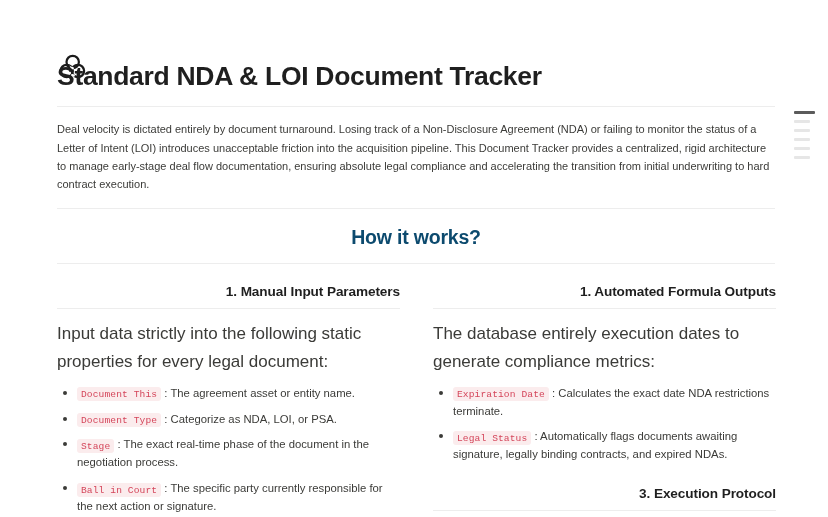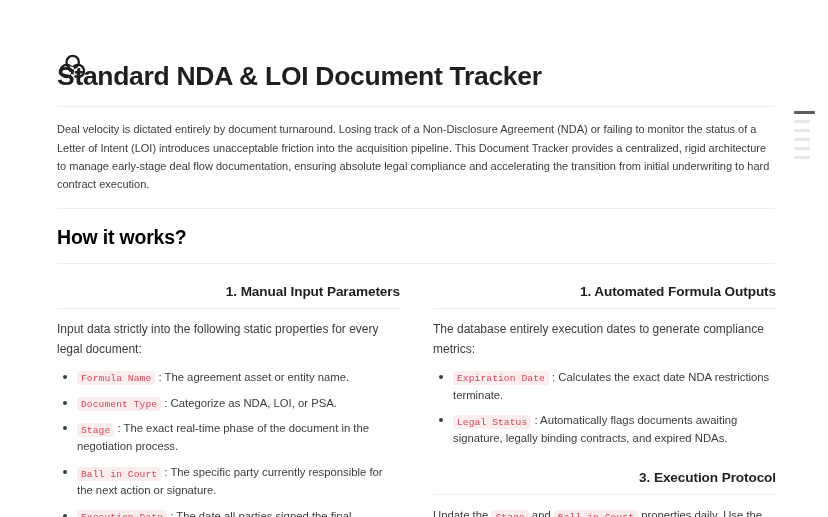--- a/index.html
+++ b/index.html
@@ -69,21 +69,22 @@
     color: #3b3b38;
   }
 
   
   .h2 {
     margin: 0;
     padding-top: 17px;
     font-size: 19.5px;
     font-weight: bold;
     letter-spacing: -0.2px;
-    color: #000000;
+    color: #0c4a6e;
+    text-align: center;
   }
 
   
   .columns {
     display: flex;
     padding-top: 20px;
     gap: 33px;
   }
   .col { width: 343px; flex: 0 0 343px; }
 
@@ -92,21 +93,21 @@
     font-size: 13.6px;
     font-weight: bold;
     letter-spacing: -0.1px;
     color: #1f1f1f;
     text-align: right;
   }
 
   .lead {
     margin: 0;
     padding-top: 11px;
-    font-size: 12px;
+    font-size: 17px;
     line-height: 1.6;
     color: #3b3b38;
   }
 
   ul.bullets {
     margin: 0;
     padding: 8px 0 0 0;
     list-style: none;
   }
   ul.bullets li {
@@ -211,21 +212,21 @@
     <h2 class="h2">How it works?</h2>
     <div class="divider t-how"></div>
 
     <div class="columns">
 
       <div class="col">
         <h3 class="h3">1. Manual Input Parameters</h3>
         <div class="divider sub"></div>
         <p class="lead">Input data strictly into the following static properties for every legal document:</p>
         <ul class="bullets" id="s1-list">
-            <li><code class="chip">Formula Name</code><span> : </span><span>The agreement asset or entity name.</span></li>
+            <li><code class="chip">Document This</code><span> : </span><span>The agreement asset or entity name.</span></li>
             <li><code class="chip">Document Type</code><span> : </span><span>Categorize as NDA, LOI, or PSA.</span></li>
             <li><code class="chip">Stage</code><span> : </span><span>The exact real-time phase of the document in the negotiation process.</span></li>
             <li><code class="chip">Ball in Court</code><span> : </span><span>The specific party currently responsible for the next action or signature.</span></li>
             <li><code class="chip">Execution Date</code><span> : </span><span>The date all parties signed the final agreement.</span></li>
           </ul>
       </div>
 
       <div class="col">
         <h3 class="h3">1. Automated Formula Outputs</h3>
         <div class="divider sub"></div>

